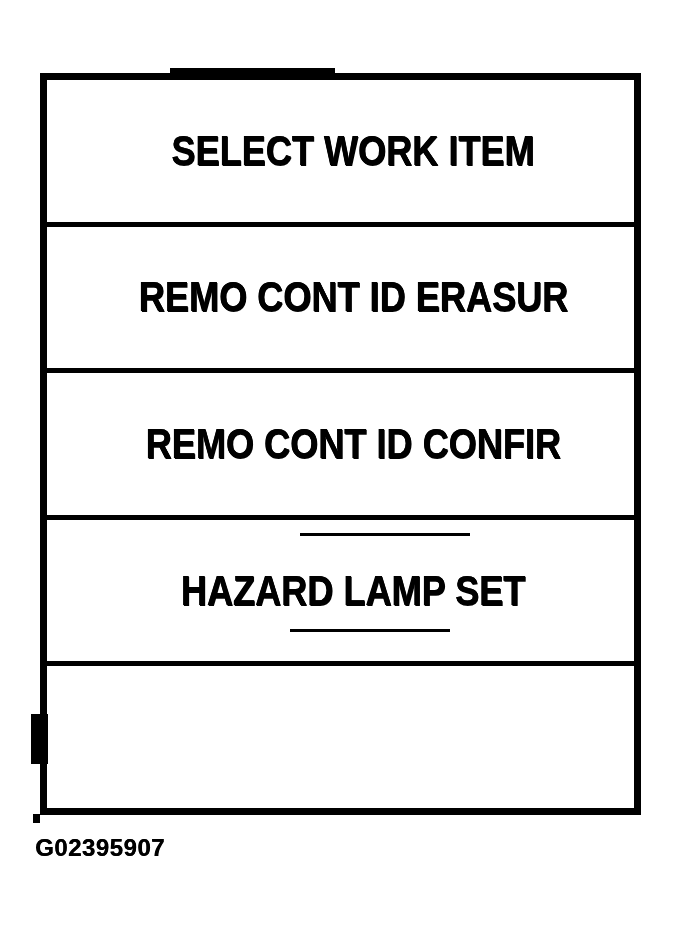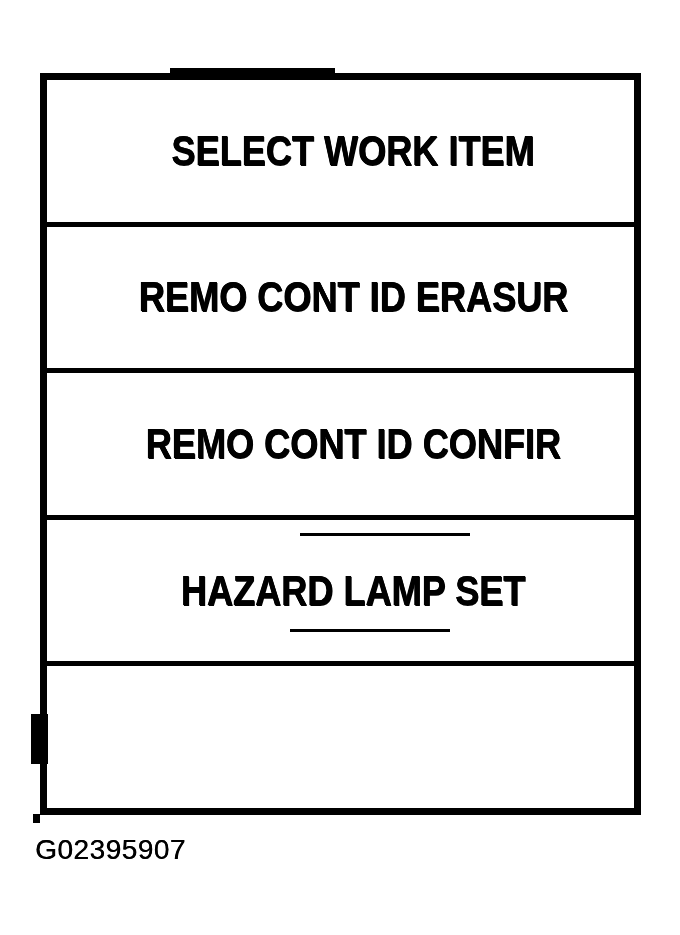--- a/index.html
+++ b/index.html
@@ -48,22 +48,22 @@
     letter-spacing: 0px;
     transform: scaleX(0.86);
     transform-origin: 50% 50%;
     
     text-shadow: 0.6px 0.6px 0 #000000, -0.4px 0.3px 0 #000000;
   }
   .figure-caption {
     position: absolute;
     left: 35px;
     top: 834px;
-    font-size: 28px;
-    font-weight: 400;
+    font-size: 24px;
+    font-weight: 700;
     color: #000000;
     letter-spacing: 0.5px;
     text-shadow: 0.4px 0.4px 0 #000000;
   }
   
   .artifact {
     position: absolute;
     background: #000000;
   }
   .artifact.top-edge      { left: 170px; top: 68px;  width: 165px; height: 6px;  }

